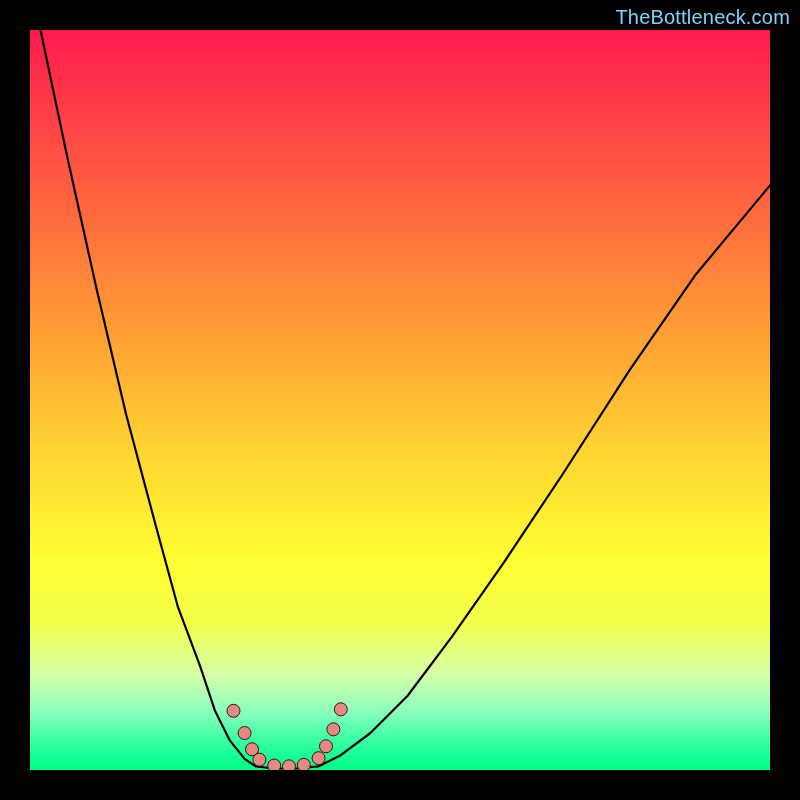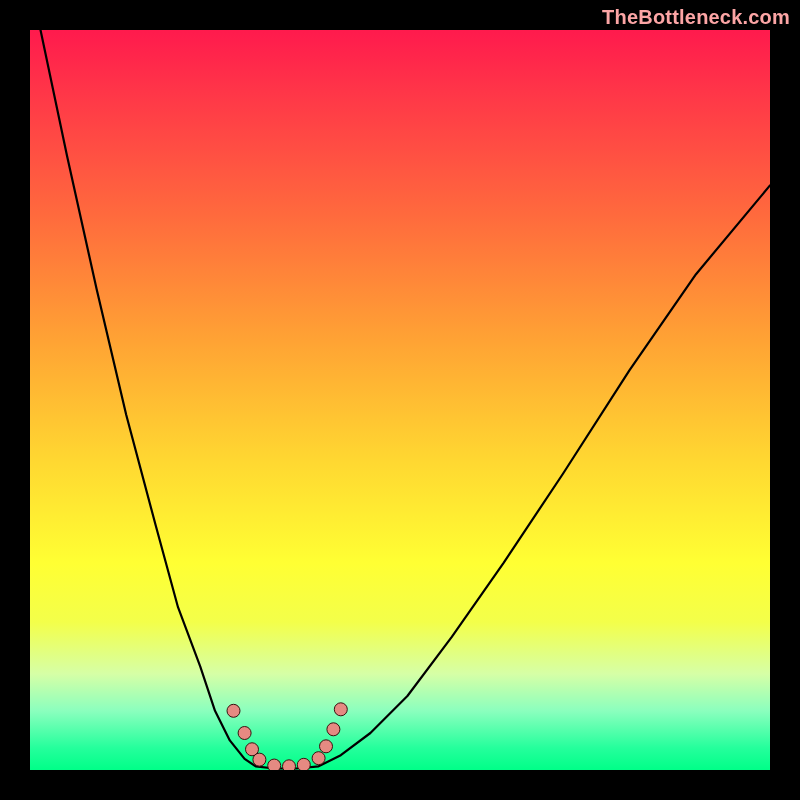--- a/index.html
+++ b/index.html
@@ -52,23 +52,23 @@
     position: absolute;
     left: 0;
     top: 0;
     width: 740px;
     height: 740px;
   }
   .watermark {
     position: absolute;
     top: 6px;
     right: 10px;
-    color: #fca5a5;
+    color: #7dd3fc;
     font-size: 20px;
-    font-weight: 700;
+    font-weight: 400;
     letter-spacing: 0.2px;
     user-select: none;
   }
 </style>
 </head>
 <body>
 
 <div class="frame">
   <div class="plot">
     <div class="gradient"></div>

